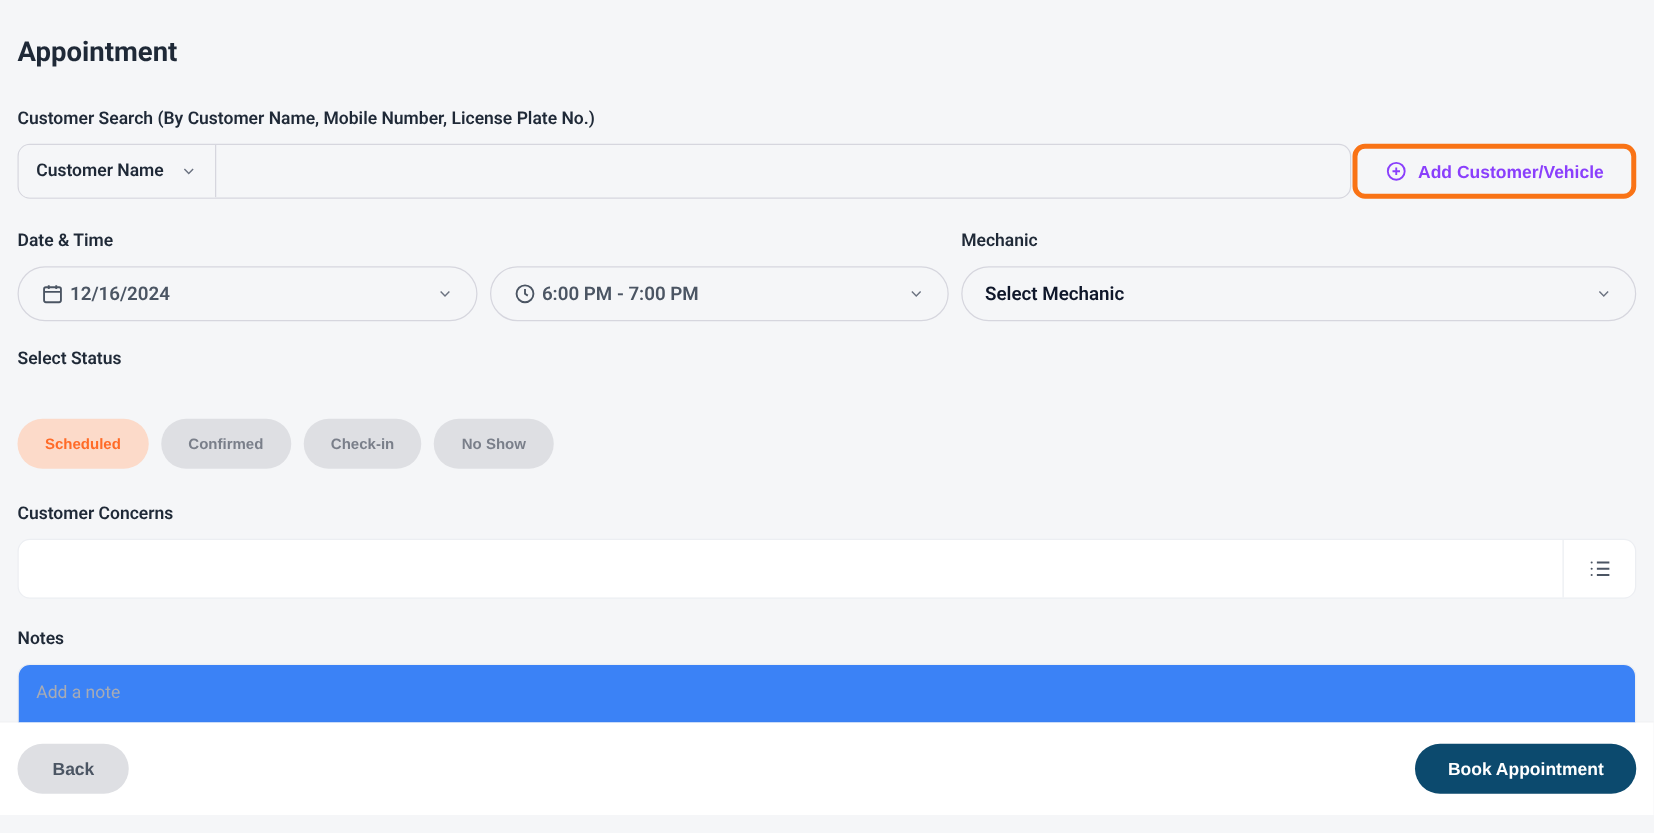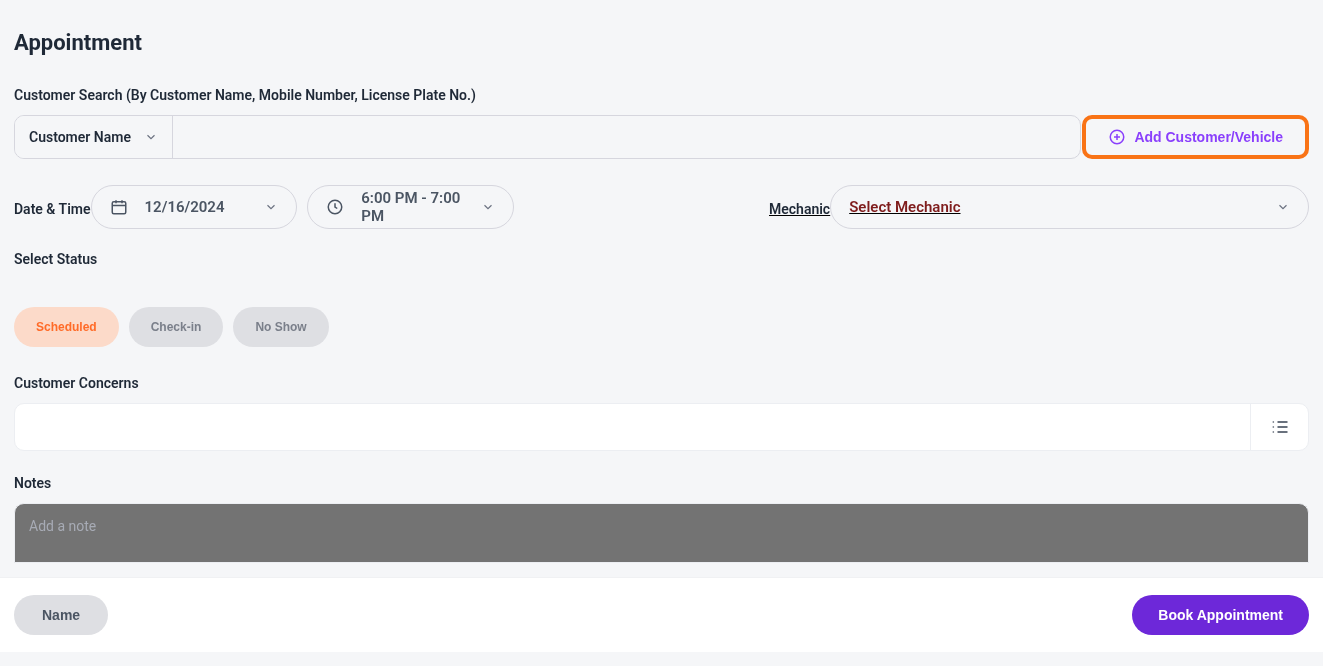--- a/index.html
+++ b/index.html
@@ -117,54 +117,52 @@
       stroke-width: 2;
       fill: none;
     }
     .row-datetime-mechanic {
       display: flex;
       gap: 10px;
       margin-bottom: 22px;
     }
     .col {
       display: flex;
-      flex-direction: row;
-      align-items: flex-end;
+      flex-direction: column;
     }
     .col-datetime {
       flex: 0 0 745px;
     }
     .col-mechanic {
       flex: 1;
-      text-decoration: underline;
     }
     .datetime-selects {
       display: flex;
       gap: 10px;
     }
     .pill-select {
       display: flex;
       align-items: center;
-      gap: 17px;
+      gap: 5px;
       height: 44px;
       padding: 0 18px;
       border: 1px solid #d6d6de;
       border-radius: 22px;
       background: transparent;
       cursor: pointer;
       flex: 1;
     }
     .pill-select .value {
       flex: 1;
       font-size: 15px;
       font-weight: 600;
       color: #4b5563;
     }
     .pill-select .value.placeholder {
-      color: #7f1d1d;
+      color: #0f172a;
       font-weight: 600;
     }
     .calendar-icon, .clock-icon {
       width: 18px;
       height: 18px;
       stroke: #4b5563;
       stroke-width: 2;
       fill: none;
     }
     .status-row {
@@ -220,21 +218,21 @@
       width: 20px;
       height: 20px;
       stroke: #4b5563;
       stroke-width: 2;
       fill: none;
     }
     .notes-section {
     }
     .notes-textarea {
       width: 100%;
-      background: #737373;
+      background: #3b82f6;
       border: 1px solid #eceef2;
       border-radius: 10px 10px 0 0;
       padding: 14px 14px;
       font-size: 14px;
       color: #1f2937;
       font-family: inherit;
       resize: none;
       outline: none;
       height: 60px;
     }
@@ -263,21 +261,21 @@
       color: #4b5563;
       font-weight: 600;
       font-size: 14px;
       cursor: pointer;
     }
     .book-btn {
       height: 40px;
       padding: 0 26px;
       border-radius: 20px;
       border: none;
-      background: #6d28d9;
+      background: #0c4a6e;
       color: #fff;
       font-weight: 600;
       font-size: 14px;
       cursor: pointer;
     }
   </style>
 </head>
 <body>
 
 <div class="page">
@@ -339,20 +337,21 @@
             <polyline points="6 9 12 15 18 9"></polyline>
           </svg>
       </div>
     </div>
   </div>
 
   <div class="status-row">
     <div class="field-label">Select Status</div>
     <div class="status-chips">
       <button class="chip active">Scheduled</button>
+      <button class="chip inactive">Confirmed</button>
       <button class="chip inactive">Check-in</button>
       <button class="chip inactive">No Show</button>
     </div>
   </div>
 
   <div class="concerns-section">
     <div class="field-label">Customer Concerns</div>
     <div class="concerns-box">
       <div class="concerns-input-area"></div>
       <div class="concerns-icon-area">
@@ -368,15 +367,15 @@
     </div>
   </div>
 
   <div class="notes-section">
     <div class="field-label">Notes</div>
     <textarea class="notes-textarea" placeholder="Add a note" style=""></textarea>
   </div>
 </div>
 
 <div class="footer-bar">
-  <button class="back-btn">Name</button>
+  <button class="back-btn">Back</button>
   <button class="book-btn">Book Appointment</button>
 </div>
 
 </body></html>

